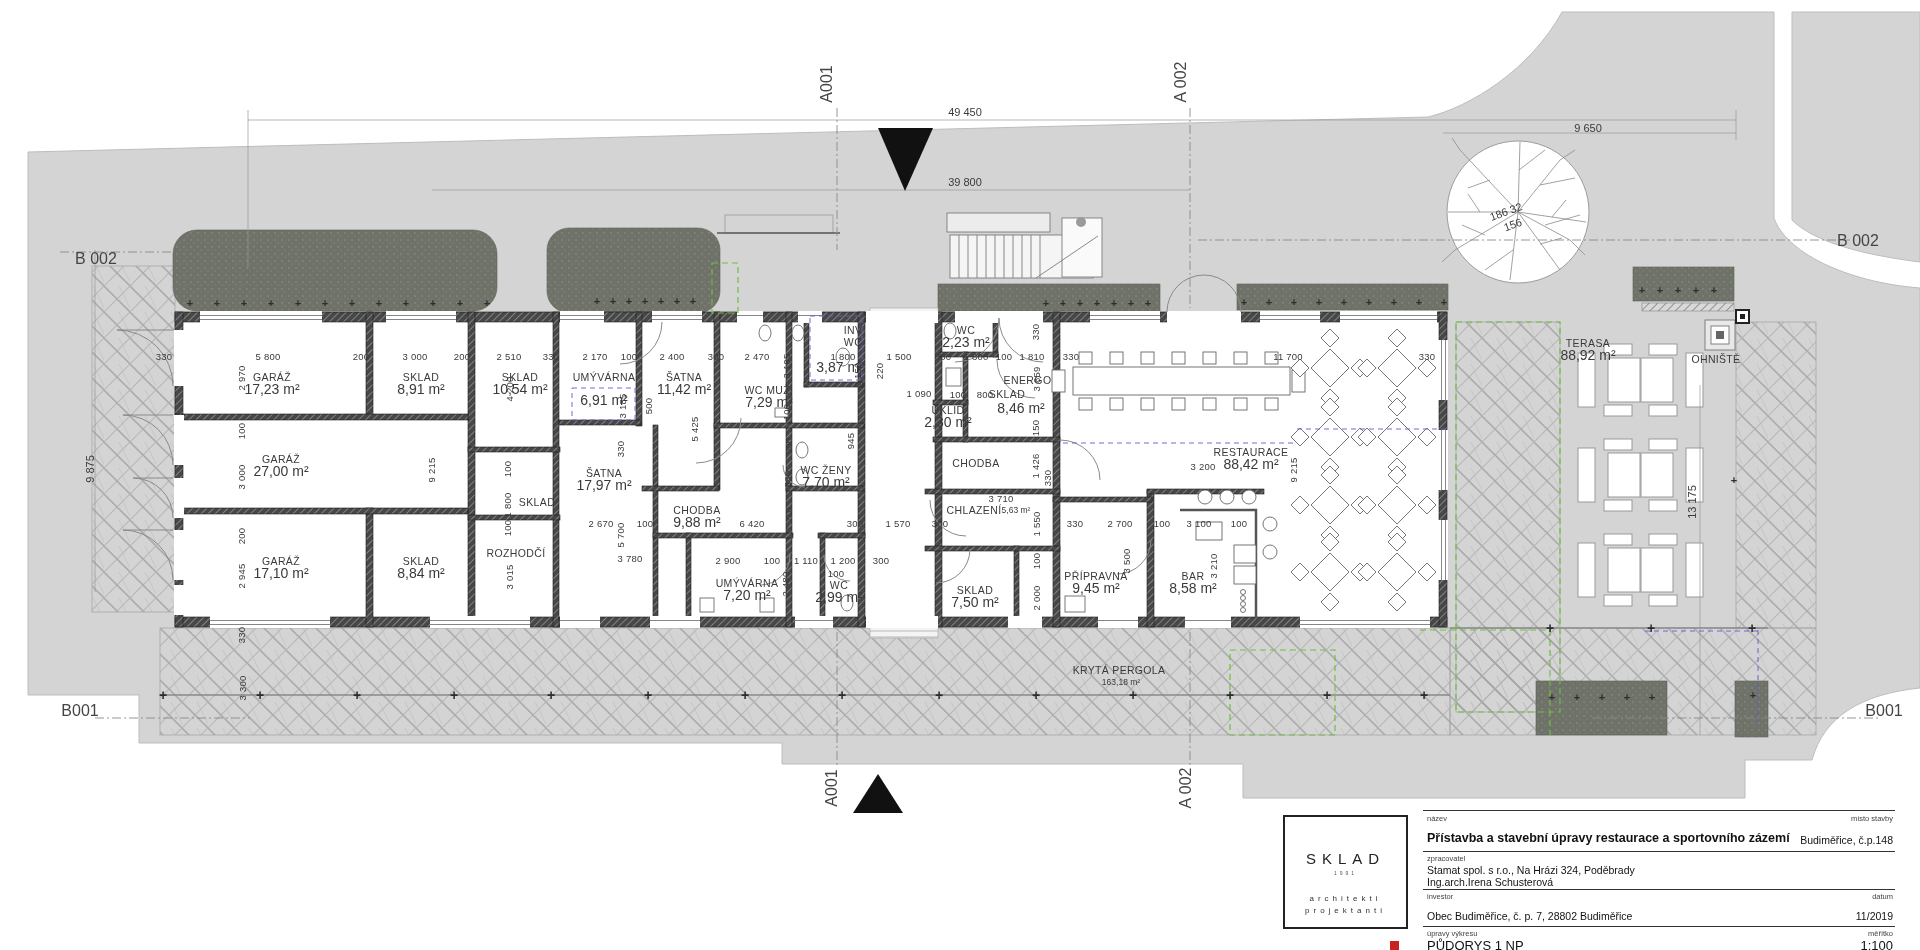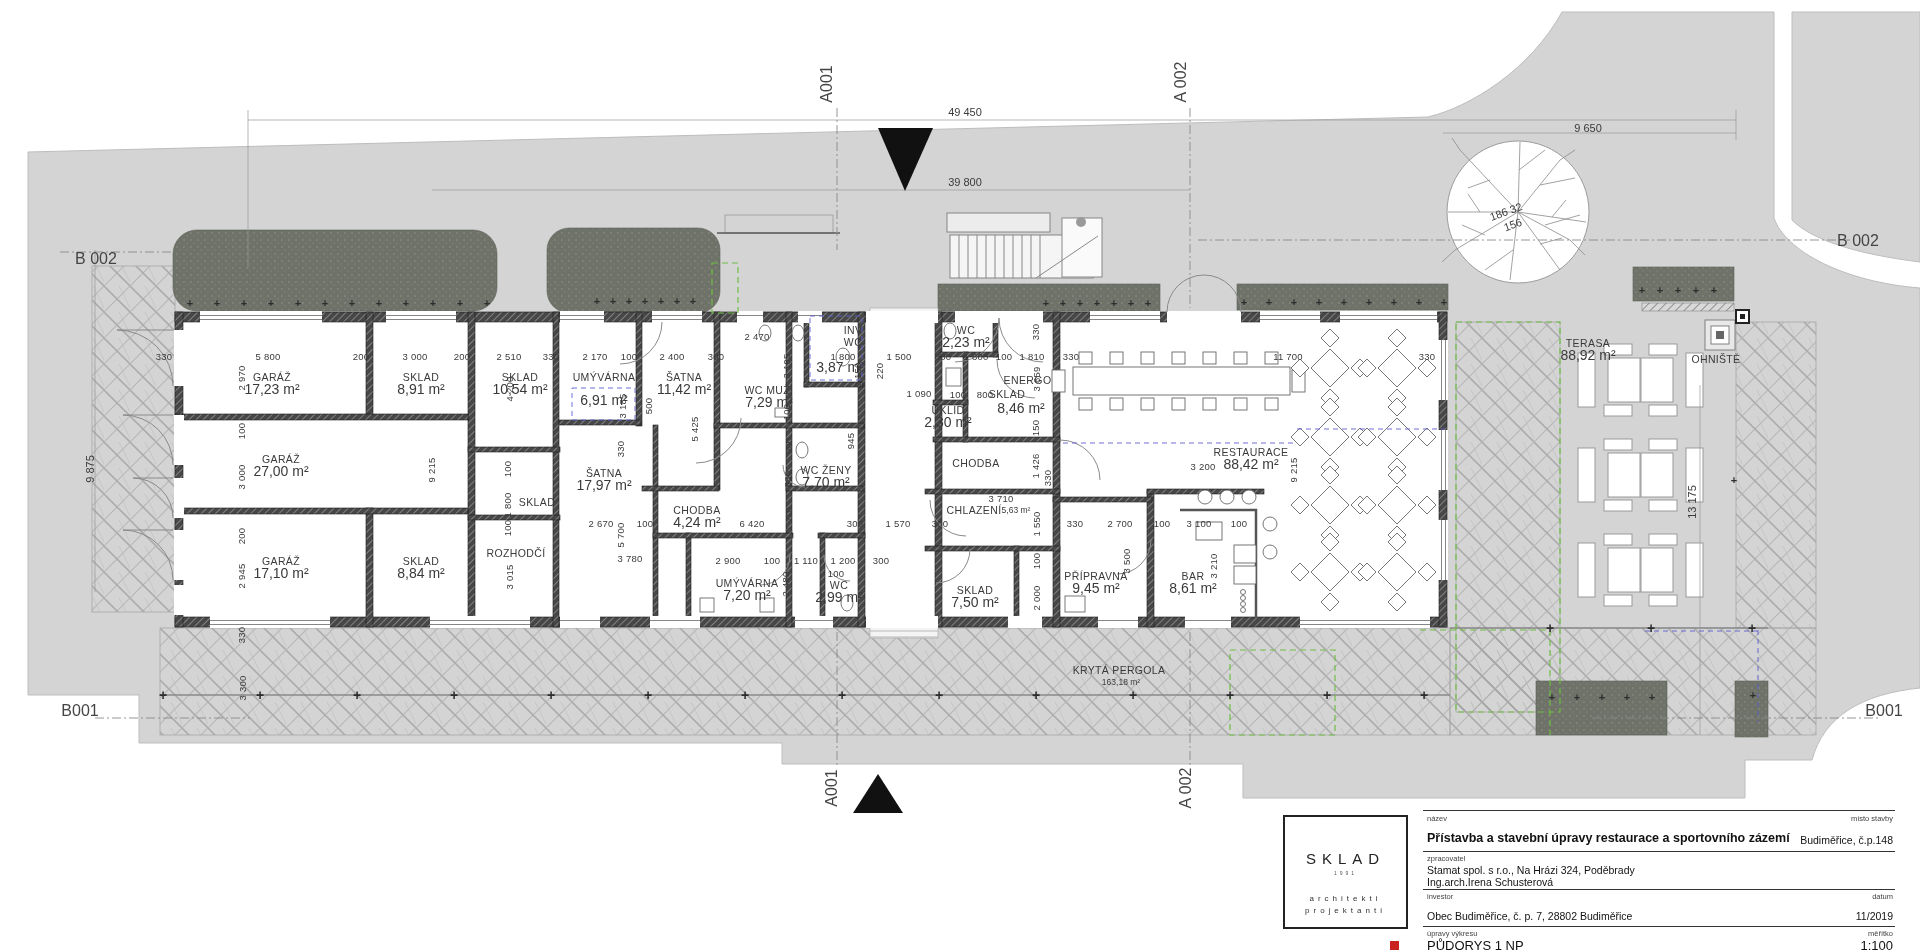--- a/index.html
+++ b/index.html
@@ -517,21 +517,21 @@
     <span class="lbl k-dim" style="left: 268px; top: 357px;">5 800</span>
     <span class="lbl k-dim" style="left: 361px; top: 357px;">200</span>
     <span class="lbl k-dim" style="left: 415px; top: 357px;">3 000</span>
     <span class="lbl k-dim" style="left: 462px; top: 357px;">200</span>
     <span class="lbl k-dim" style="left: 509px; top: 357px;">2 510</span>
     <span class="lbl k-dim" style="left: 551px; top: 357px;">330</span>
     <span class="lbl k-dim" style="left: 595px; top: 357px;">2 170</span>
     <span class="lbl k-dim" style="left: 629px; top: 357px;">100</span>
     <span class="lbl k-dim" style="left: 672px; top: 357px;">2 400</span>
     <span class="lbl k-dim" style="left: 716px; top: 357px;">300</span>
-    <span class="lbl k-dim" style="left: 757px; top: 337px;">2 470</span>
+    <span class="lbl k-dim" style="left: 757px; top: 357px;">2 470</span>
     <span class="lbl k-dim" style="left: 843px; top: 357px;">1 800</span>
     <span class="lbl k-dim" style="left: 899px; top: 357px;">1 500</span>
     <span class="lbl k-dim" style="left: 943px; top: 357px;">300</span>
     <span class="lbl k-dim" style="left: 976px; top: 357px;">1 800</span>
     <span class="lbl k-dim" style="left: 1004px; top: 357px;">100</span>
     <span class="lbl k-dim" style="left: 1032px; top: 357px;">1 810</span>
     <span class="lbl k-dim" style="left: 1071px; top: 357px;">330</span>
     <span class="lbl k-dim" style="left: 1288px; top: 357px;">11 700</span>
     <span class="lbl k-dim" style="left: 1427px; top: 357px;">330</span>
     <span class="lbl k-dim" style="left: 919px; top: 394px;">1 090</span>
@@ -611,21 +611,21 @@
     <span class="lbl k-ra" style="left: 604px; top: 384px; margin-top: 16px;">6,91 m²</span>
     <span class="lbl k-rn" style="left: 684px; top: 377px;">ŠATNA</span>
     <span class="lbl k-ra" style="left: 684px; top: 389px;">11,42 m²</span>
     <span class="lbl k-rn" style="left: 769px; top: 390px;">WC MUŽI</span>
     <span class="lbl k-ra" style="left: 769px; top: 402px;">7,29 m²</span>
     <span class="lbl k-rn" style="left: 537px; top: 502px;">SKLAD</span>
     <span class="lbl k-rn" style="left: 516px; top: 553px;">ROZHODČÍ</span>
     <span class="lbl k-rn" style="left: 604px; top: 473px;">ŠATNA</span>
     <span class="lbl k-ra" style="left: 604px; top: 485px;">17,97 m²</span>
     <span class="lbl k-rn" style="left: 697px; top: 510px;">CHODBA</span>
-    <span class="lbl k-ra" style="left: 697px; top: 522px;">4,24 m²</span>
+    <span class="lbl k-ra" style="left: 697px; top: 522px;">9,88 m²</span>
     <span class="lbl k-rn" style="left: 747px; top: 583px;">UMÝVÁRNA</span>
     <span class="lbl k-ra" style="left: 747px; top: 595px;">7,20 m²</span>
     <span class="lbl k-rn" style="left: 853px; top: 330px;">INV</span>
     <span class="lbl k-rn" style="left: 853px; top: 342px;">WC</span>
     <span class="lbl k-ra" style="left: 840px; top: 367px;">3,87 m²</span>
     <span class="lbl k-rn" style="left: 826px; top: 470px;">WC ŽENY</span>
     <span class="lbl k-ra" style="left: 826px; top: 482px;">7,70 m²</span>
     <span class="lbl k-rn" style="left: 839px; top: 585px;">WC</span>
     <span class="lbl k-ra" style="left: 839px; top: 597px;">2,99 m²</span>
     <span class="lbl k-rn" style="left: 966px; top: 330px;">WC</span>
@@ -635,21 +635,21 @@
     <span class="lbl k-rn" style="left: 1012px; top: 380px; padding-left: 31px;">ENERGO</span>
     <span class="lbl k-rn" style="left: 1007px; top: 394px;">SKLAD</span>
     <span class="lbl k-ra" style="left: 1007px; top: 408px; padding-left: 28px;">8,46 m²</span>
     <span class="lbl k-rn" style="left: 976px; top: 463px;">CHODBA</span>
     <span class="lbl k-rn" style="left: 974px; top: 510px;">CHLAZENÍ</span>
     <span class="lbl k-rn" style="left: 975px; top: 590px;">SKLAD</span>
     <span class="lbl k-ra" style="left: 975px; top: 602px;">7,50 m²</span>
     <span class="lbl k-rn" style="left: 1096px; top: 576px;">PŘÍPRAVNA</span>
     <span class="lbl k-ra" style="left: 1096px; top: 588px;">9,45 m²</span>
     <span class="lbl k-rn" style="left: 1193px; top: 576px;">BAR</span>
-    <span class="lbl k-ra" style="left: 1193px; top: 588px;">8,61 m²</span>
+    <span class="lbl k-ra" style="left: 1193px; top: 588px;">8,58 m²</span>
     <span class="lbl k-rn" style="left: 1251px; top: 452px;">RESTAURACE</span>
     <span class="lbl k-ra" style="left: 1251px; top: 464px;">88,42 m²</span>
     <span class="lbl k-rn" style="left: 1588px; top: 343px;">TERASA</span>
     <span class="lbl k-ra" style="left: 1588px; top: 355px;">88,92 m²</span>
     <span class="lbl k-p" style="left: 190px; top: 303px;">+</span>
     <span class="lbl k-p" style="left: 217px; top: 303px;">+</span>
     <span class="lbl k-p" style="left: 244px; top: 303px;">+</span>
     <span class="lbl k-p" style="left: 271px; top: 303px;">+</span>
     <span class="lbl k-p" style="left: 298px; top: 303px;">+</span>
     <span class="lbl k-p" style="left: 325px; top: 303px;">+</span>

